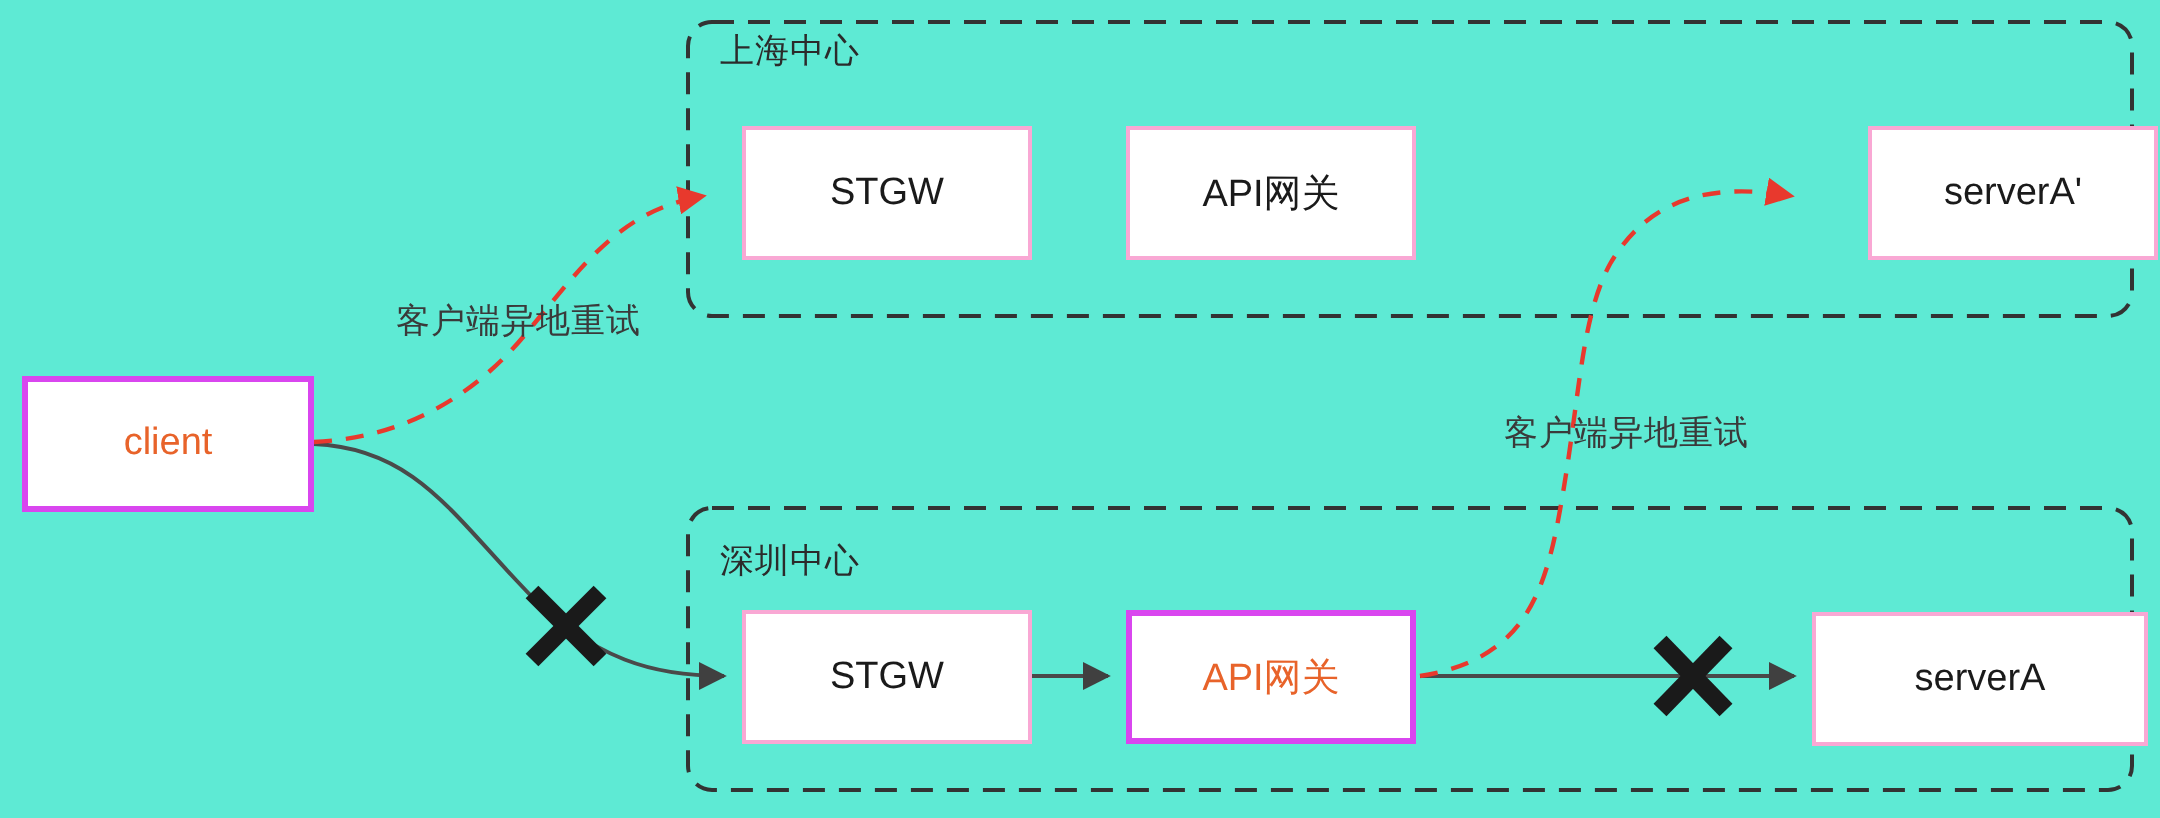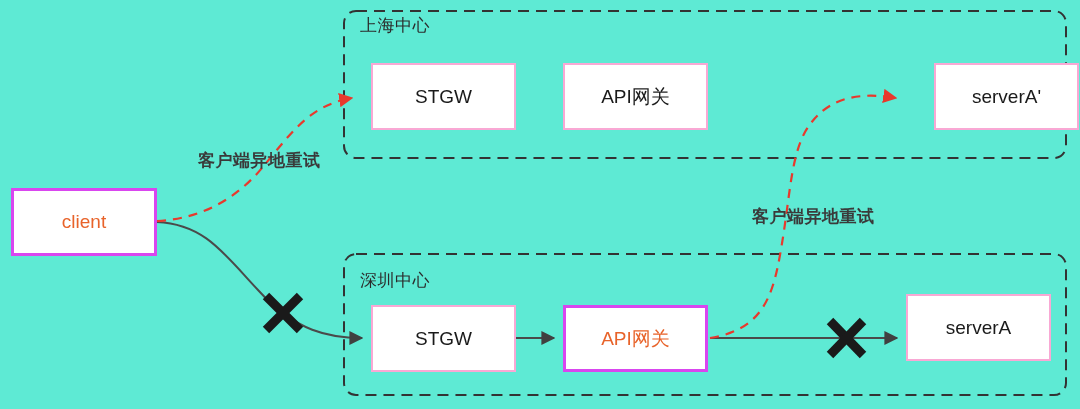--- a/index.html
+++ b/index.html
@@ -53,21 +53,20 @@
     color: #e8632a;
   }
   .edge-label {
     position: absolute;
     font-size: 17px;
     color: #3a3a3a;
     white-space: nowrap;
     letter-spacing: 0.5px;
     background: transparent;
     font-family: "Liberation Sans", "DejaVu Sans", sans-serif;
-    font-weight: bold;
   }
 </style>
 </head>
 <body>
 
 <div id="diagram-root">
 
   <svg id="diagram-svg" viewBox="0 0 1080 409" xmlns="http://www.w3.org/2000/svg">
     <defs>
       <marker id="arrow-gray" viewBox="0 0 10 10" refX="9" refY="5" markerWidth="7" markerHeight="7" orient="auto-start-reverse">
@@ -109,19 +108,19 @@
   <div class="node gray" style="left:371px; top:63px; width:145px; height:67px;">STGW</div>
 
   <div class="node gray" style="left:563px; top:63px; width:145px; height:67px;">API网关</div>
 
   <div class="node gray" style="left:906px; top:63px; width:145px; height:67px;margin-left:28px;">serverA'</div>
 
   <div class="node gray" style="left:371px; top:305px; width:145px; height:67px;">STGW</div>
 
   <div class="node orange" style="left:563px; top:305px; width:145px; height:67px;">API网关</div>
 
-  <div class="node gray" style="left:906px; top:294px; width:145px; height:67px;">serverA</div>
+  <div class="node gray" style="left:906px; top:306px; width:168px; height:67px;">serverA</div>
 
   <div class="edge-label" style="left:198px; top:149px;">客户端异地重试</div>
 
   <div class="edge-label" style="left:752px; top:205px;">客户端异地重试</div>
 
 </div>
 
 </body></html>

